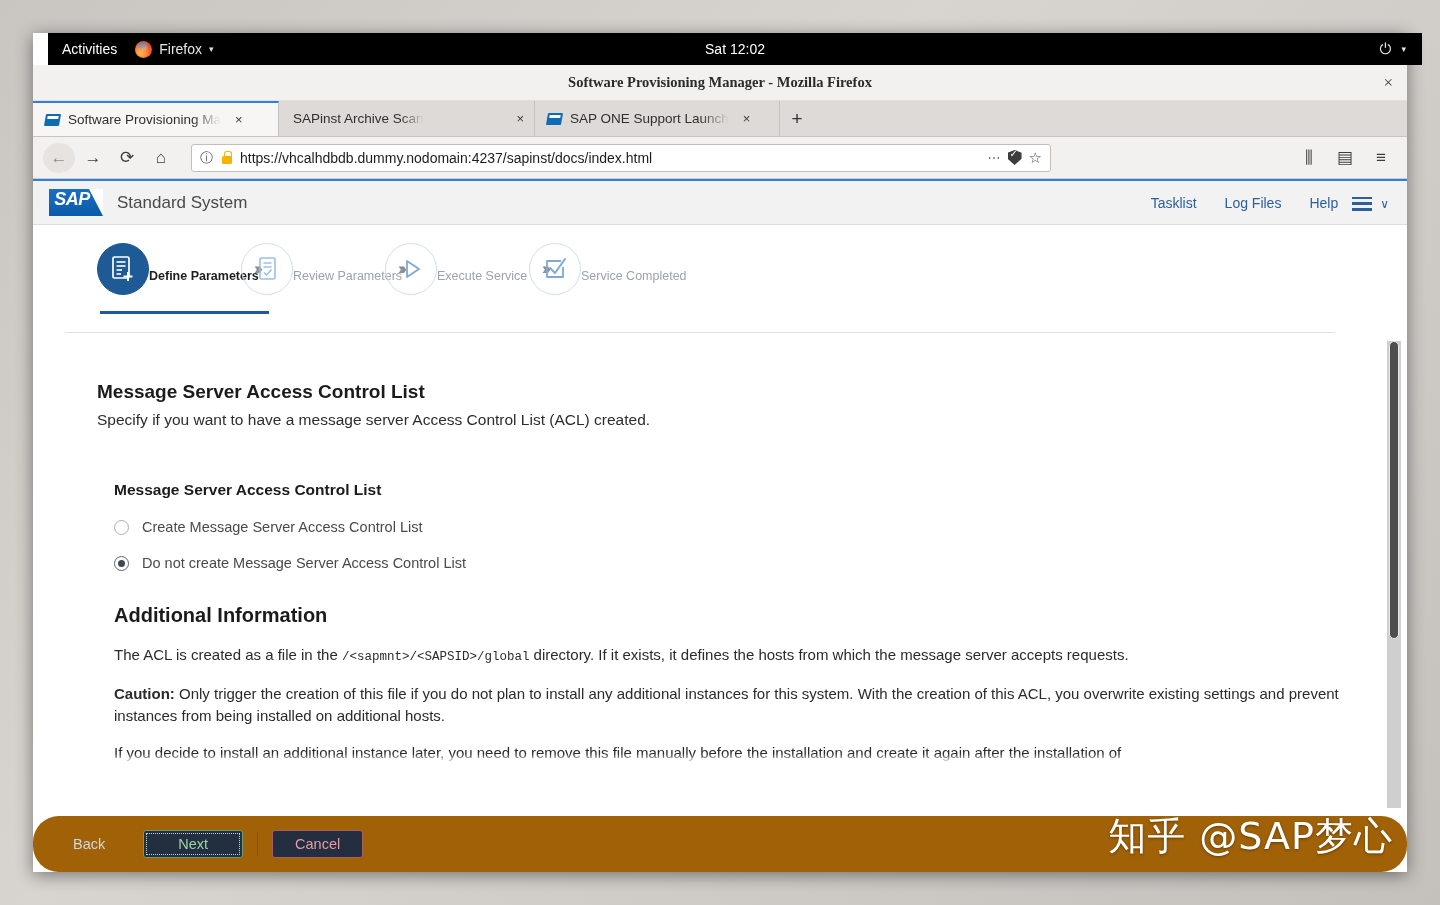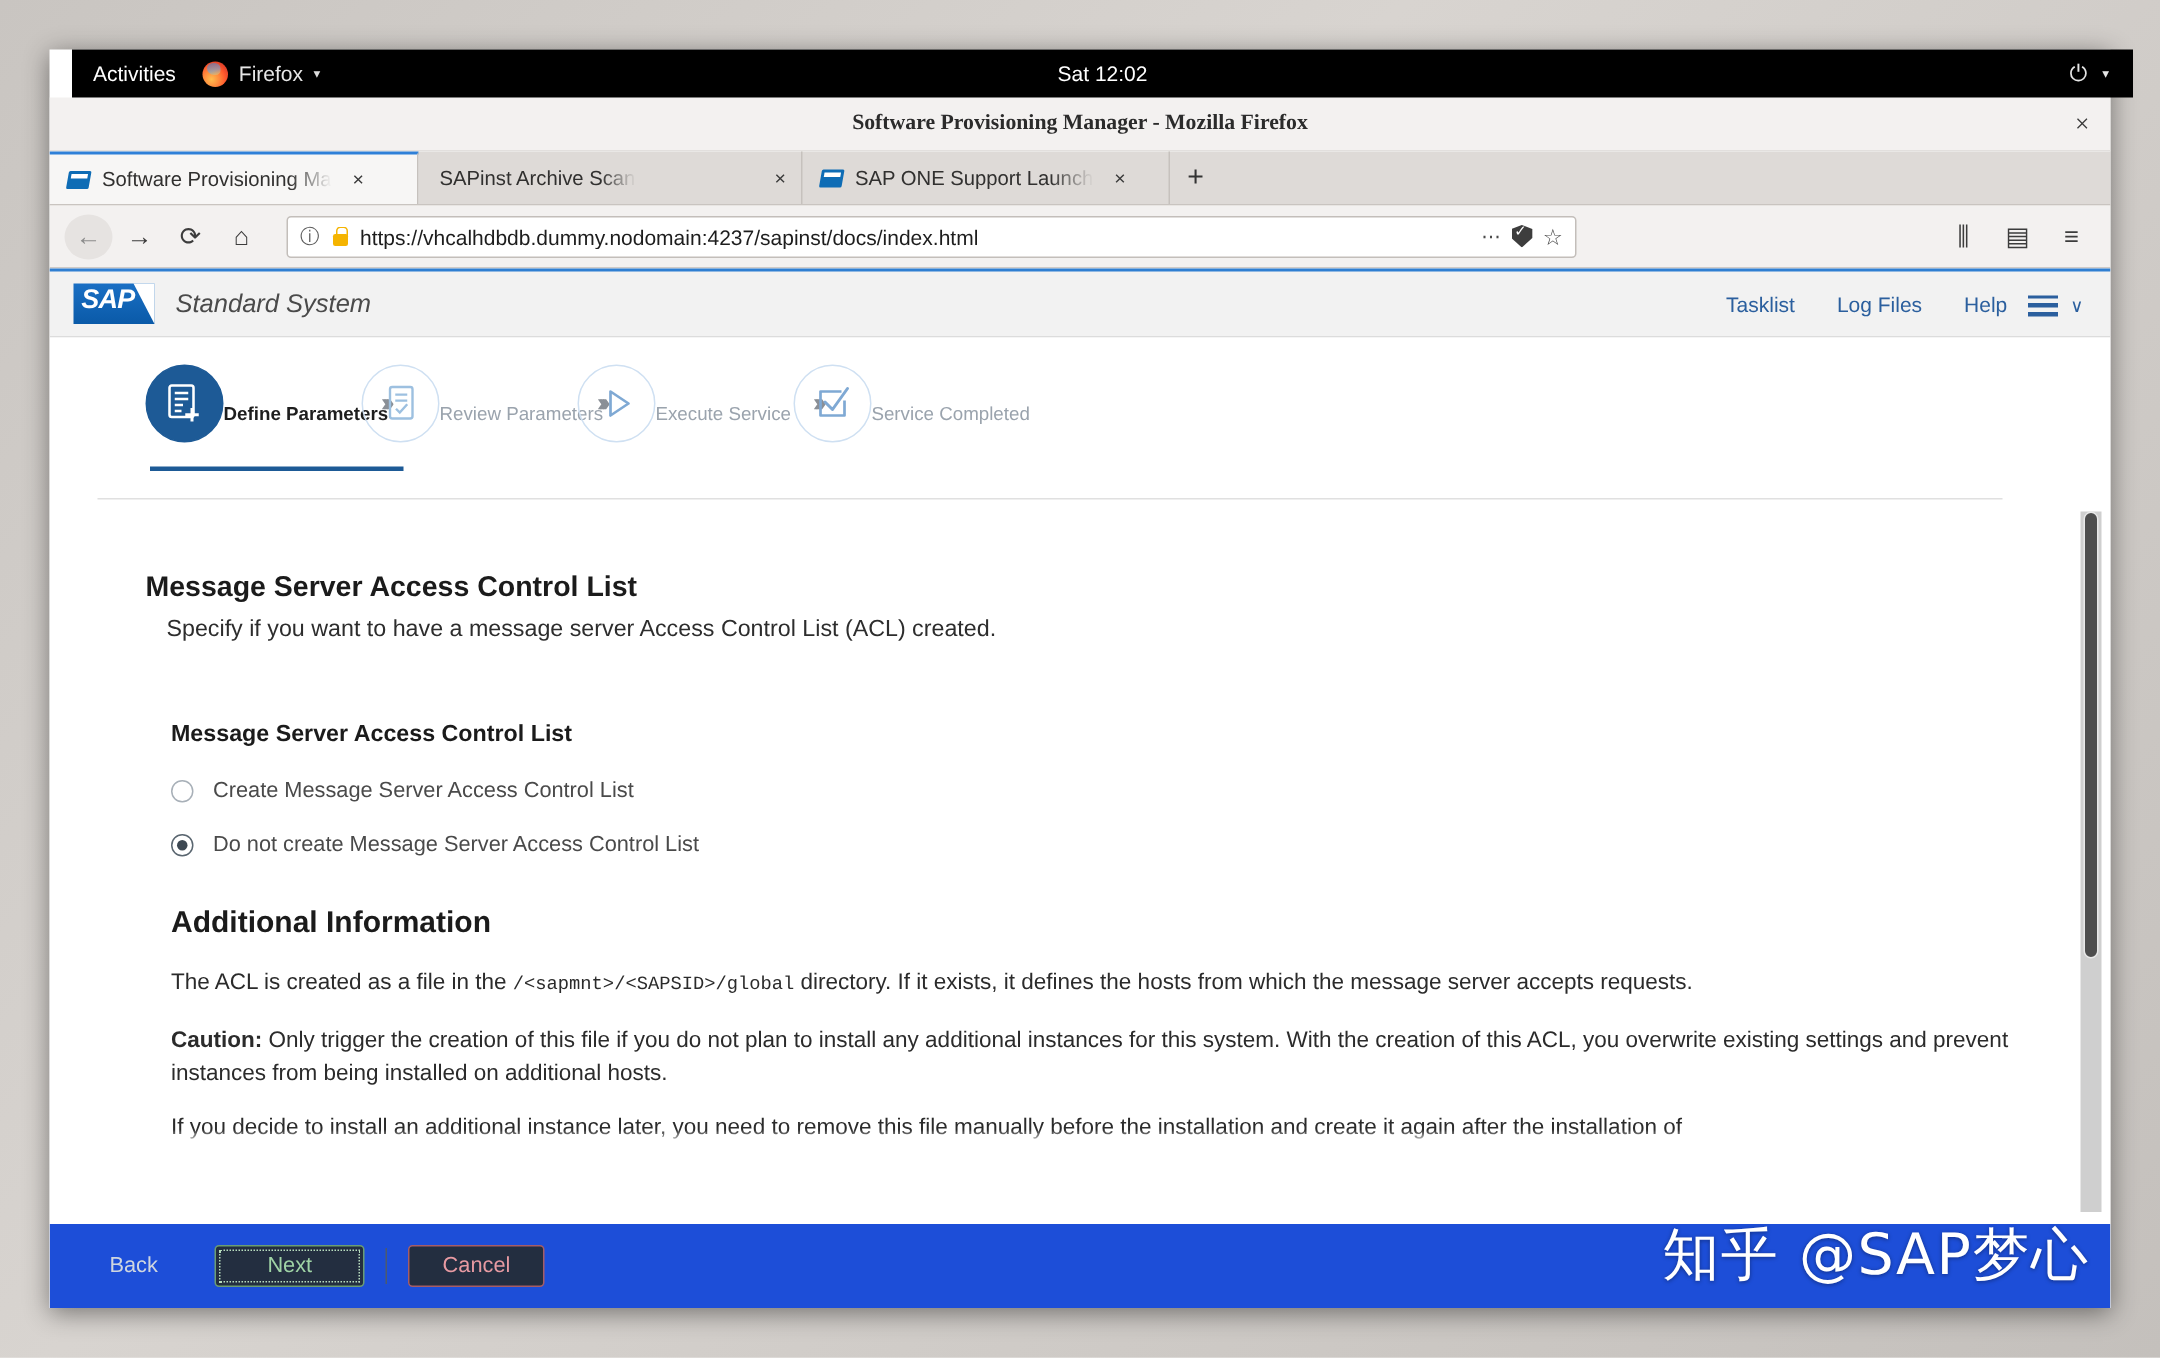--- a/index.html
+++ b/index.html
@@ -203,21 +203,21 @@
     content: ""; position: absolute; right: 0; top: 0;
     border-style: solid; border-width: 0 14px 27px 0;
     border-color: transparent #ffffff transparent transparent;
   }
   .sap-logo .txt {
     font-size: 18px; font-weight: bold; font-style: italic;
     color: #ffffff; letter-spacing: -0.5px;
     position: relative; z-index: 2; padding-right: 8px;
   }
   #sap-header .sys-title {
-    font-size: 17px; color: #4a4a4a; font-style: italic;
+    font-size: 17px; color: #4a4a4a;
   }
   #sap-header .hdr-right {
     margin-left: auto; display: flex; align-items: flex-end; gap: 28px;
   }
   #sap-header .hdr-link { font-size: 14px; color: #2b5f9e; }
   #sap-header .burger {
     display: flex; flex-direction: column; gap: 3px; margin-left: -14px;
   }
   #sap-header .burger i { display: block; width: 20px; height: 2.6px; background: #2b5f9e; }
   #sap-header .bcaret { font-size: 12px; color: #2b5f9e; margin-left: -20px; }
@@ -269,21 +269,21 @@
   
   #body-scroll {
     flex: 1; overflow: hidden; position: relative;
     padding: 0 60px 0 64px;
   }
   #page-title {
     font-size: 19px; font-weight: bold; color: #1b1b1b;
     margin-top: 48px;
   }
   #page-sub {
-    font-size: 15.5px; color: #2d2d2d; margin-top: 8px; margin-left: 14px;
+    font-size: 15.5px; color: #2d2d2d; margin-top: 8px;
   }
   .section-h {
     font-size: 15.5px; font-weight: bold; color: #1b1b1b;
     margin-left: 17px; margin-top: 52px;
   }
   .radio-row {
     display: flex; align-items: center; gap: 13px;
     margin-left: 17px; margin-top: 20px;
   }
   .radio {
@@ -327,24 +327,25 @@
   #vscroll .thumb {
     position: absolute; left: 2px; width: 10px;
     top: 0px; height: 298px;
     background: #4e4e4e; border-radius: 5px;
     border: 1px solid #e9e9e9;
   }
 
   
   #footer {
     height: 56px; min-height: 56px;
-    background: #1d4ed8;
+    background: #a16207;
     display: flex; align-items: center;
     padding-left: 40px; gap: 14px;
     position: relative;
+    border-radius: 26px;
   }
   #footer .fbtn {
     font-size: 14.5px;
     padding: 5px 18px;
     border-radius: 3px;
   }
   #footer .back-btn { color: #cfd6df; padding-left: 0; padding-right: 24px; }
   #footer .next-btn {
     color: #9fd3a5; border: 1px solid #6b9d73;
     outline: 1px dotted #b8dcbd; outline-offset: -4px;

